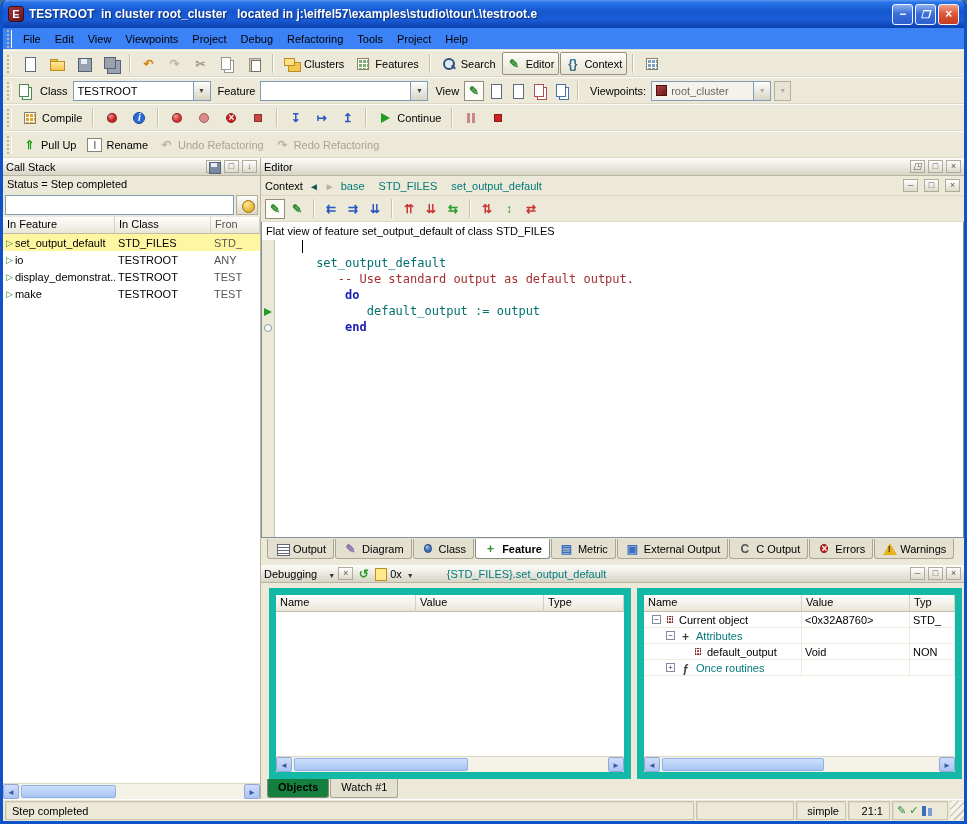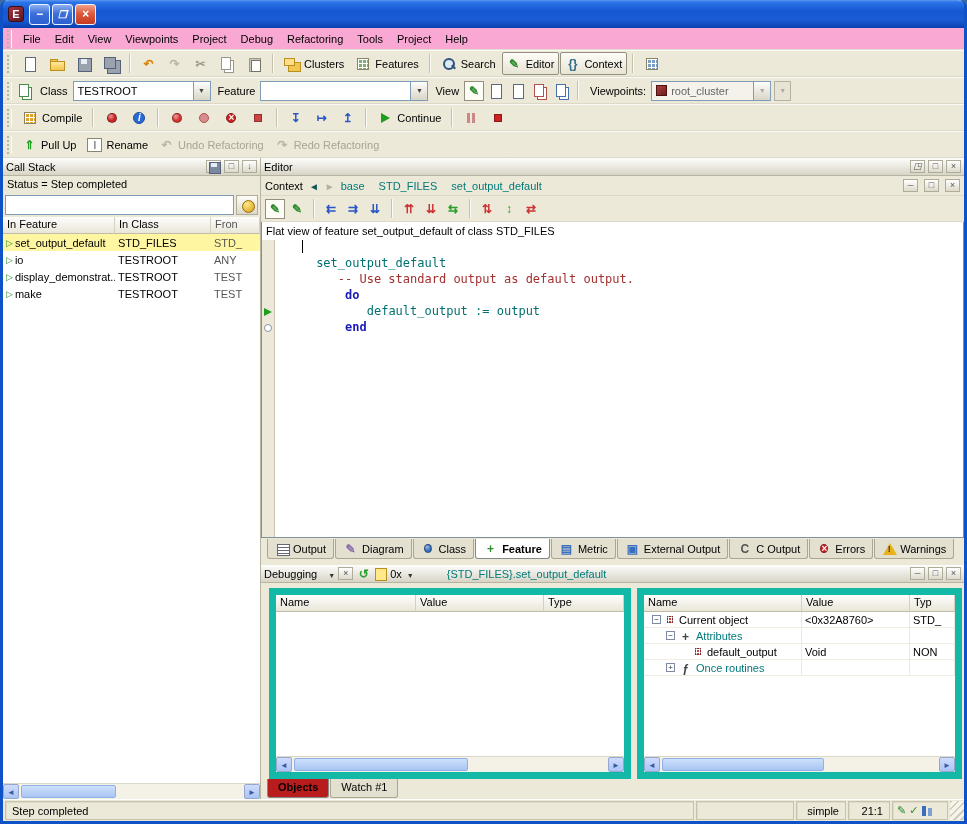--- a/index.html
+++ b/index.html
@@ -19,21 +19,21 @@
   .title { flex:1; color:#fff; font-weight:bold; font-size:12px; white-space:pre; overflow:hidden;
            text-shadow:1px 1px 1px #0a2a6a; }
   .winbtns { display:flex; gap:2px; }
   .wbtn { width:21px; height:21px; border-radius:3px; border:1px solid #eef4ff;
           background:linear-gradient(180deg,#8fb0ef 0%,#3c6fd8 45%,#2c5fd0 100%);
           color:#fff; text-align:center; line-height:19px; font-size:12px; font-weight:bold; }
   .wbtn.close { background:linear-gradient(180deg,#f0a08c 0%,#dd5b3b 45%,#c43a22 100%); }
   .g-min::before { content:"−"; } .g-max::before { content:"❐"; font-size:10px; } .g-close::before { content:"×"; }
 
   
-  .menubar { height:22px; flex:0 0 22px; display:flex; align-items:center; padding-left:4px; background:#f9a8d4;
+  .menubar { height:22px; flex:0 0 22px; display:flex; align-items:center; padding-left:4px; background:#3b82f6;
              border-bottom:1px solid #e2dfd0; }
   .menu-item { padding:3px 7px; }
   .toolbar { height:27px; flex:0 0 27px; display:flex; align-items:center; padding:0 4px; gap:1px;
              background:#ece9d8; border-top:1px solid #fbfaf4; border-bottom:1px solid #ddd9c8; }
   .grip { width:5px; height:18px; margin-right:4px;
           border-left:2px dotted #b9b5a4; border-right:1px solid #fbfaf4; }
   .tsep { width:2px; height:19px; margin:0 4px; border-left:1px solid #c6c2b0; border-right:1px solid #fbfaf4; }
   .tbtn { display:inline-flex; align-items:center; gap:4px; padding:2px 4px; height:23px;
           border:1px solid transparent; border-radius:2px; }
   .tbtn.pressed { border:1px solid #948f7e; background:linear-gradient(180deg,#fdfcf7,#e7e4d3); }
@@ -207,21 +207,21 @@
               border-bottom:1px solid #c2bda9; padding:1px 4px; white-space:nowrap; overflow:hidden; }
   .dg-rows { flex:1; overflow:hidden; }
   .dg-row { display:flex; height:16px; }
   .dg-cell { padding:0 3px; border-right:1px solid #eceadd; border-bottom:1px solid #f0eee2;
              white-space:nowrap; overflow:hidden; display:flex; align-items:center; gap:3px; }
   .dgc-name { flex:0 0 auto; } .teal { color:#007a7a; }
   .exp { width:9px; height:9px; flex:0 0 9px; border:1px solid #7c8ba0; background:#fff; font-size:8px;
          line-height:7px; text-align:center; color:#333; }
   .debug-tabs { height:20px; flex:0 0 20px; display:flex; gap:1px; padding:0 2px 0 6px; background:#ece9d8; align-items:flex-start; }
   .dtab { padding:2px 10px; height:19px; border:1px solid #aba694; border-top:none; border-radius:0 0 3px 3px; background:#e3e0d0; }
-  .dtab.sel { background:#b91c1c; font-weight:bold; border-color:#888; }
+  .dtab.sel { background:#15803d; font-weight:bold; border-color:#888; }
 
   
   .statusbar { height:22px; flex:0 0 22px; display:flex; gap:2px; align-items:stretch; background:#ece9d8;
                border-top:1px solid #fff; padding:1px 0 1px 2px; }
   .sb-cell { border:1px solid #c6c2ae; box-shadow:inset 1px 1px 0 #dedbc9; padding:3px 6px;
              white-space:nowrap; overflow:hidden; }
   .sb-msg { flex:1; } .sb-progress { width:98px; flex:0 0 98px; }
   .sb-mode { width:50px; flex:0 0 50px; text-align:right; }
   .sb-pos { width:42px; flex:0 0 42px; text-align:right; }
   .sb-icons { width:56px; flex:0 0 56px; display:flex; align-items:center; gap:3px; padding:0 4px; }
@@ -232,20 +232,21 @@
   .sb-grip { width:14px; flex:0 0 14px;
              background:repeating-linear-gradient(135deg,#cfccbd 0 2px,#f6f4ea 2px 5px); }
 </style>
 </head>
 <body>
 
 <div class="window">
 
   <div class="titlebar">
     <span class="appicon"></span>
+    <span class="title">TESTROOT  in cluster root_cluster   located in j:\eiffel57\examples\studio\tour\.\testroot.e</span>
     <span class="winbtns">
       <span class="wbtn"><i class="g-min"></i></span>
       <span class="wbtn"><i class="g-max"></i></span>
       <span class="wbtn close"><i class="g-close"></i></span>
     </span>
   </div>
 
   <div class="menubar" id="menubar">
       <span class="grip"></span>
       <span class="menu-item">File</span>

